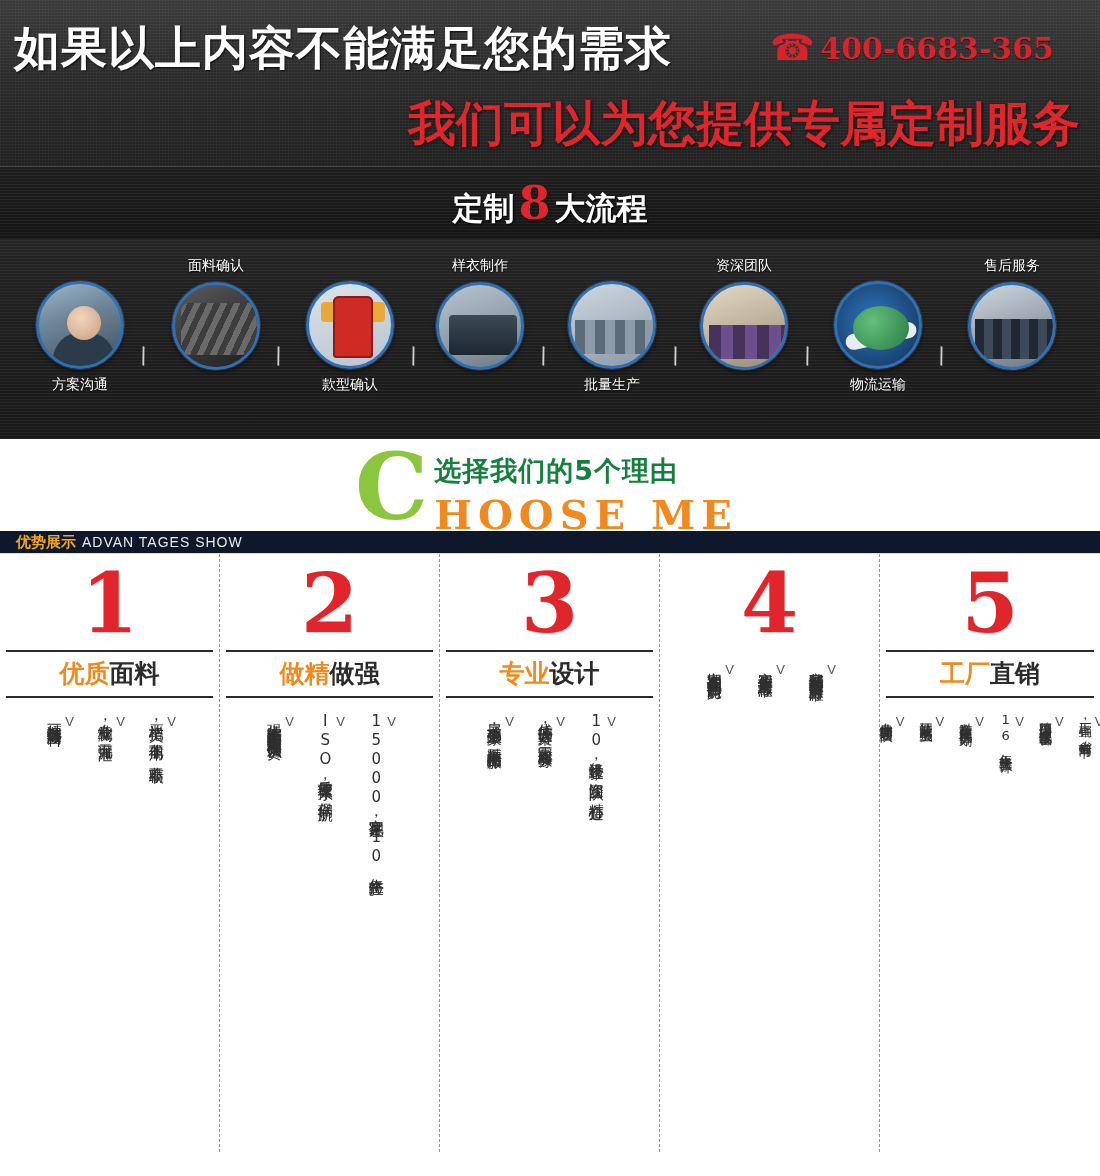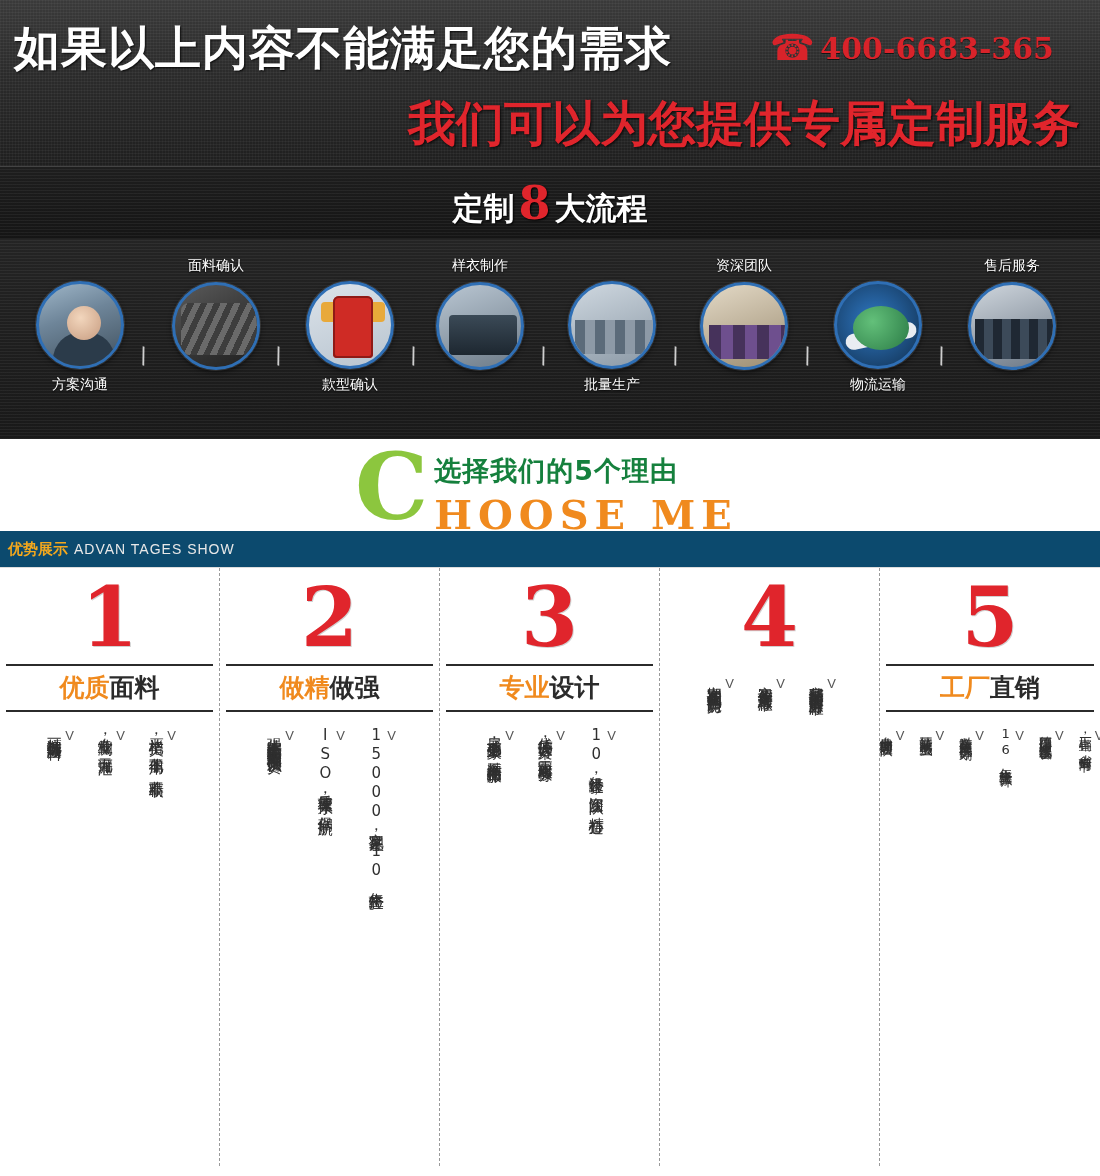--- a/index.html
+++ b/index.html
@@ -181,26 +181,26 @@
     font-family: "DejaVu Serif", "Liberation Serif", serif;
     font-size: 40px;
     color: #f08a1e;
     letter-spacing: 6px;
     font-weight: bold;
     margin-top: 2px;
   }
 
   
   .adv-bar {
-    height: 36px;
-    background: #0c4a6e;
+    height: 22px;
+    background: #0f172a;
     color: #fff;
     display: flex;
     align-items: center;
-    padding-left: 8px;
+    padding-left: 16px;
   }
   .adv-cn {
     color: #f4a81d;
     font-size: 15px;
     font-weight: bold;
     font-family: "DejaVu Sans", "Liberation Sans", sans-serif;
   }
   .adv-en {
     color: #e8e8e8;
     font-size: 14px;

